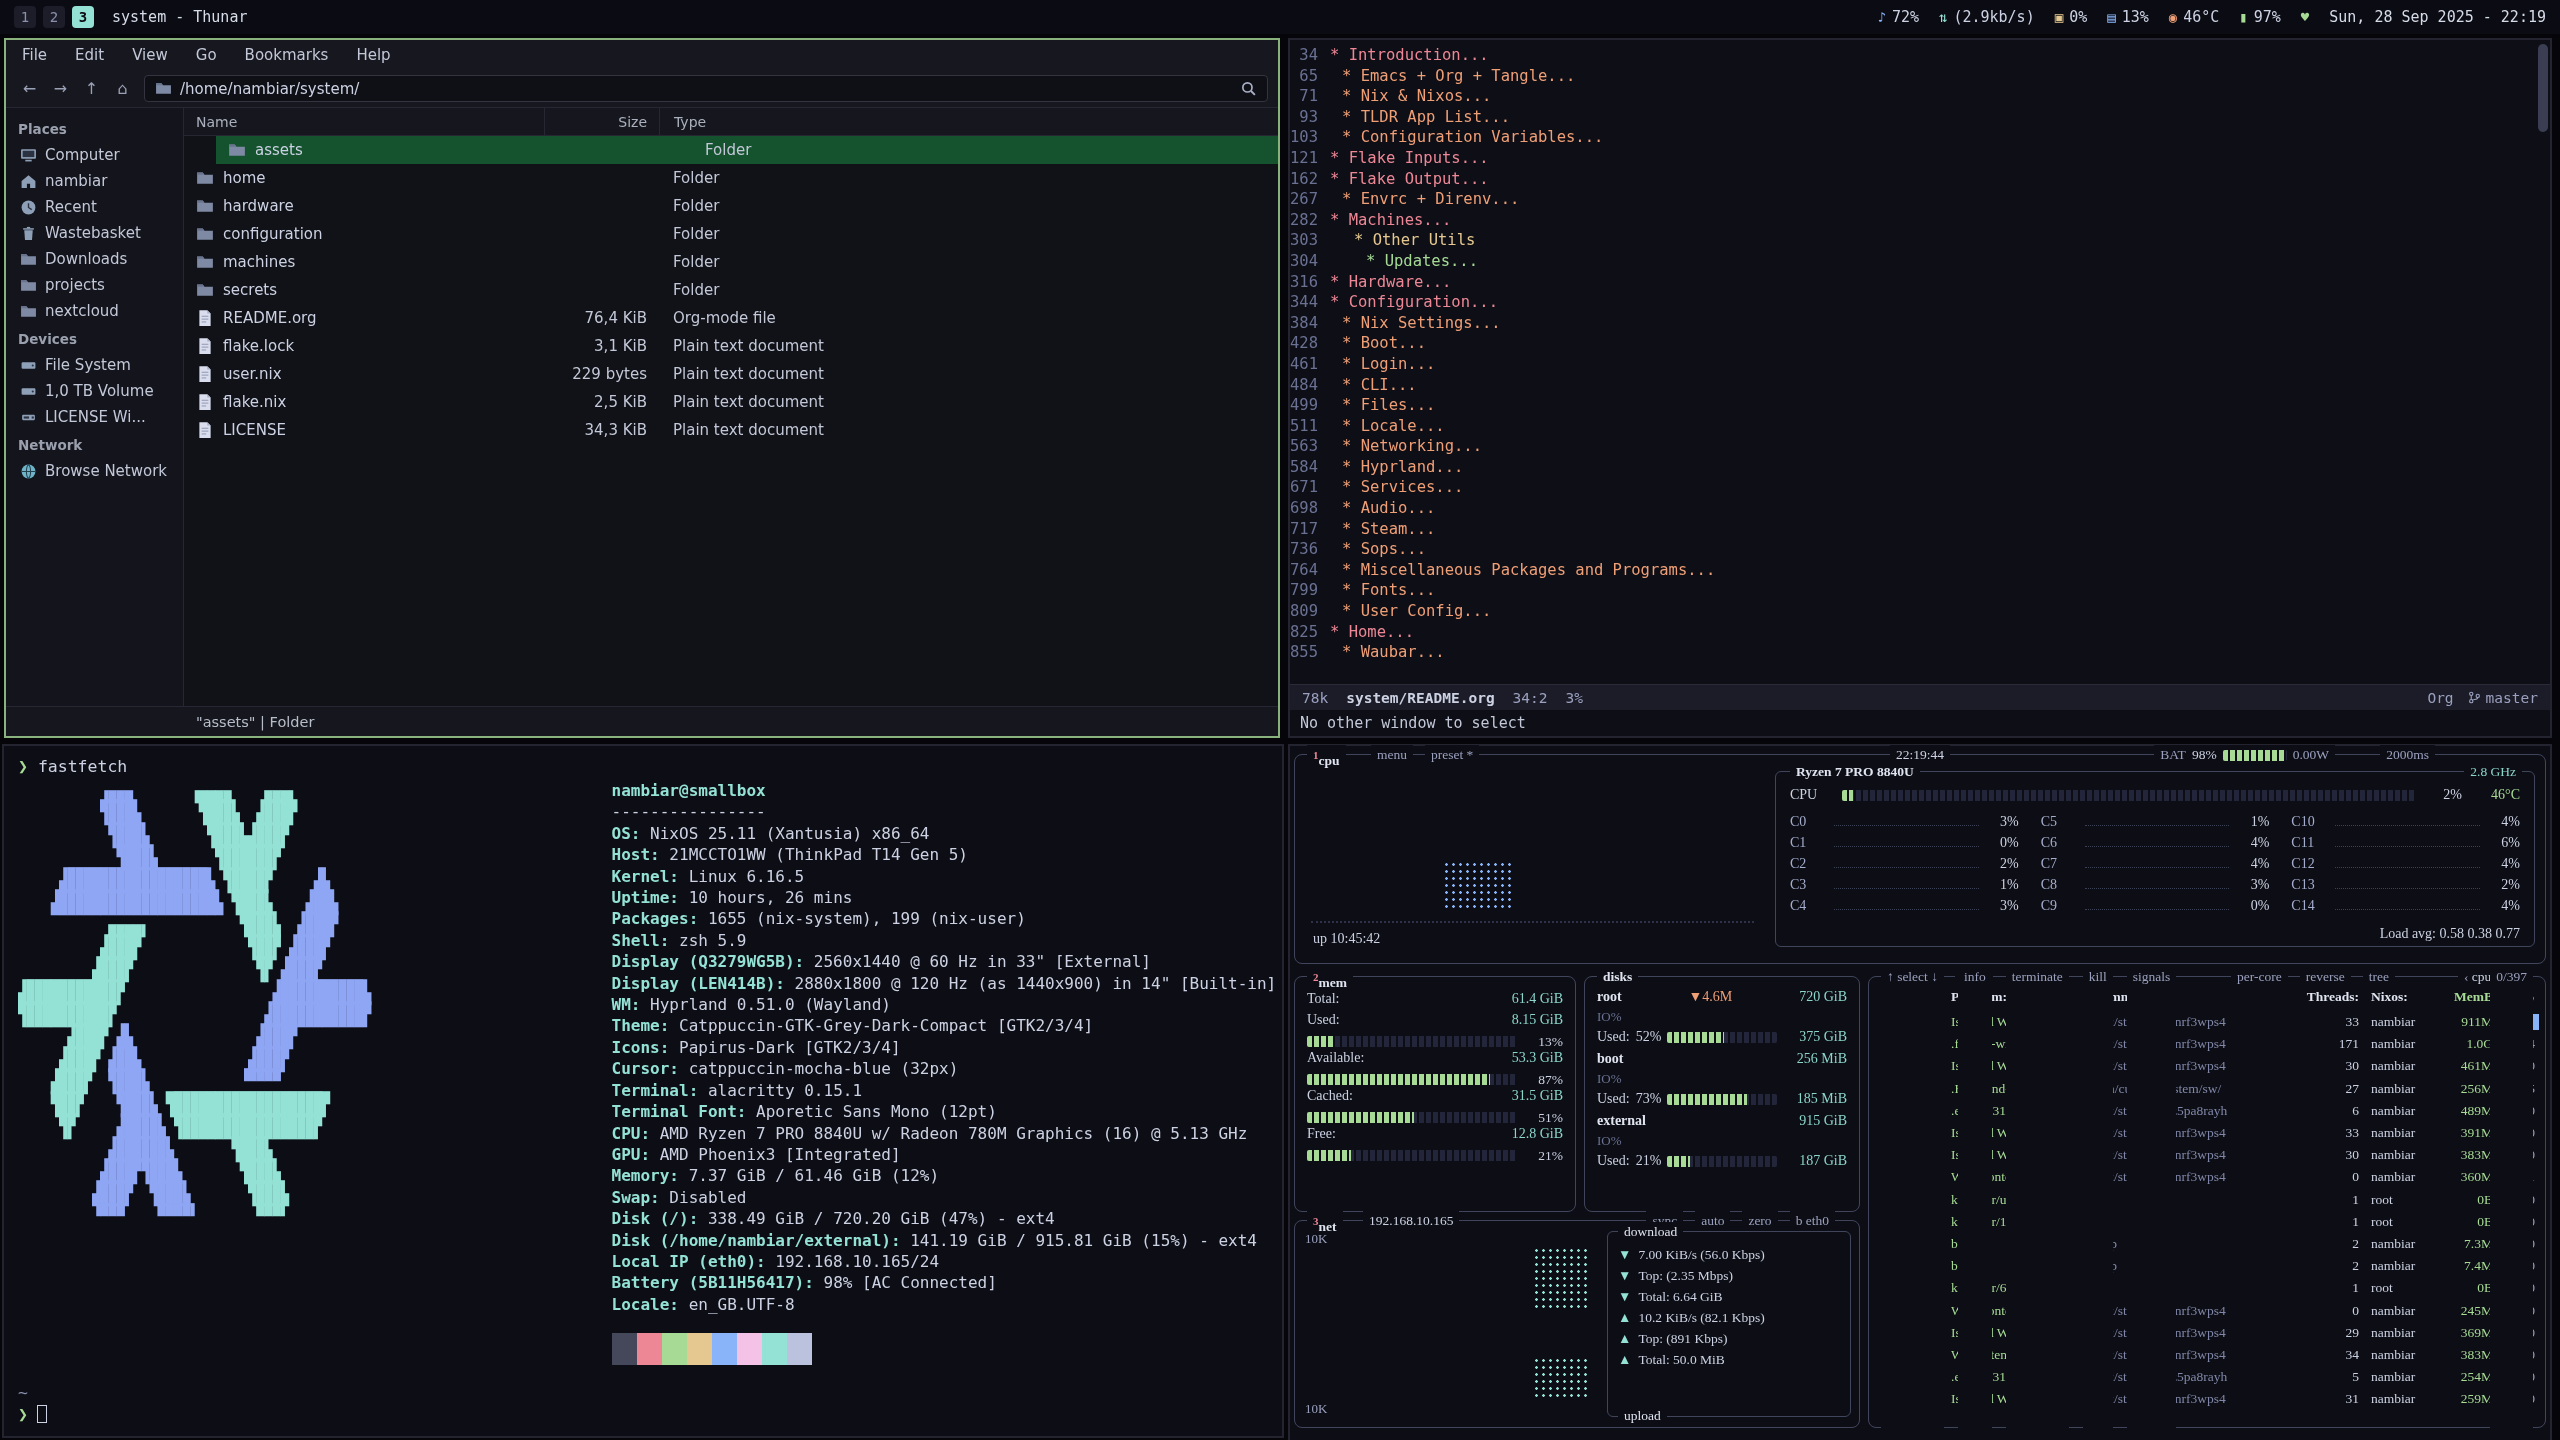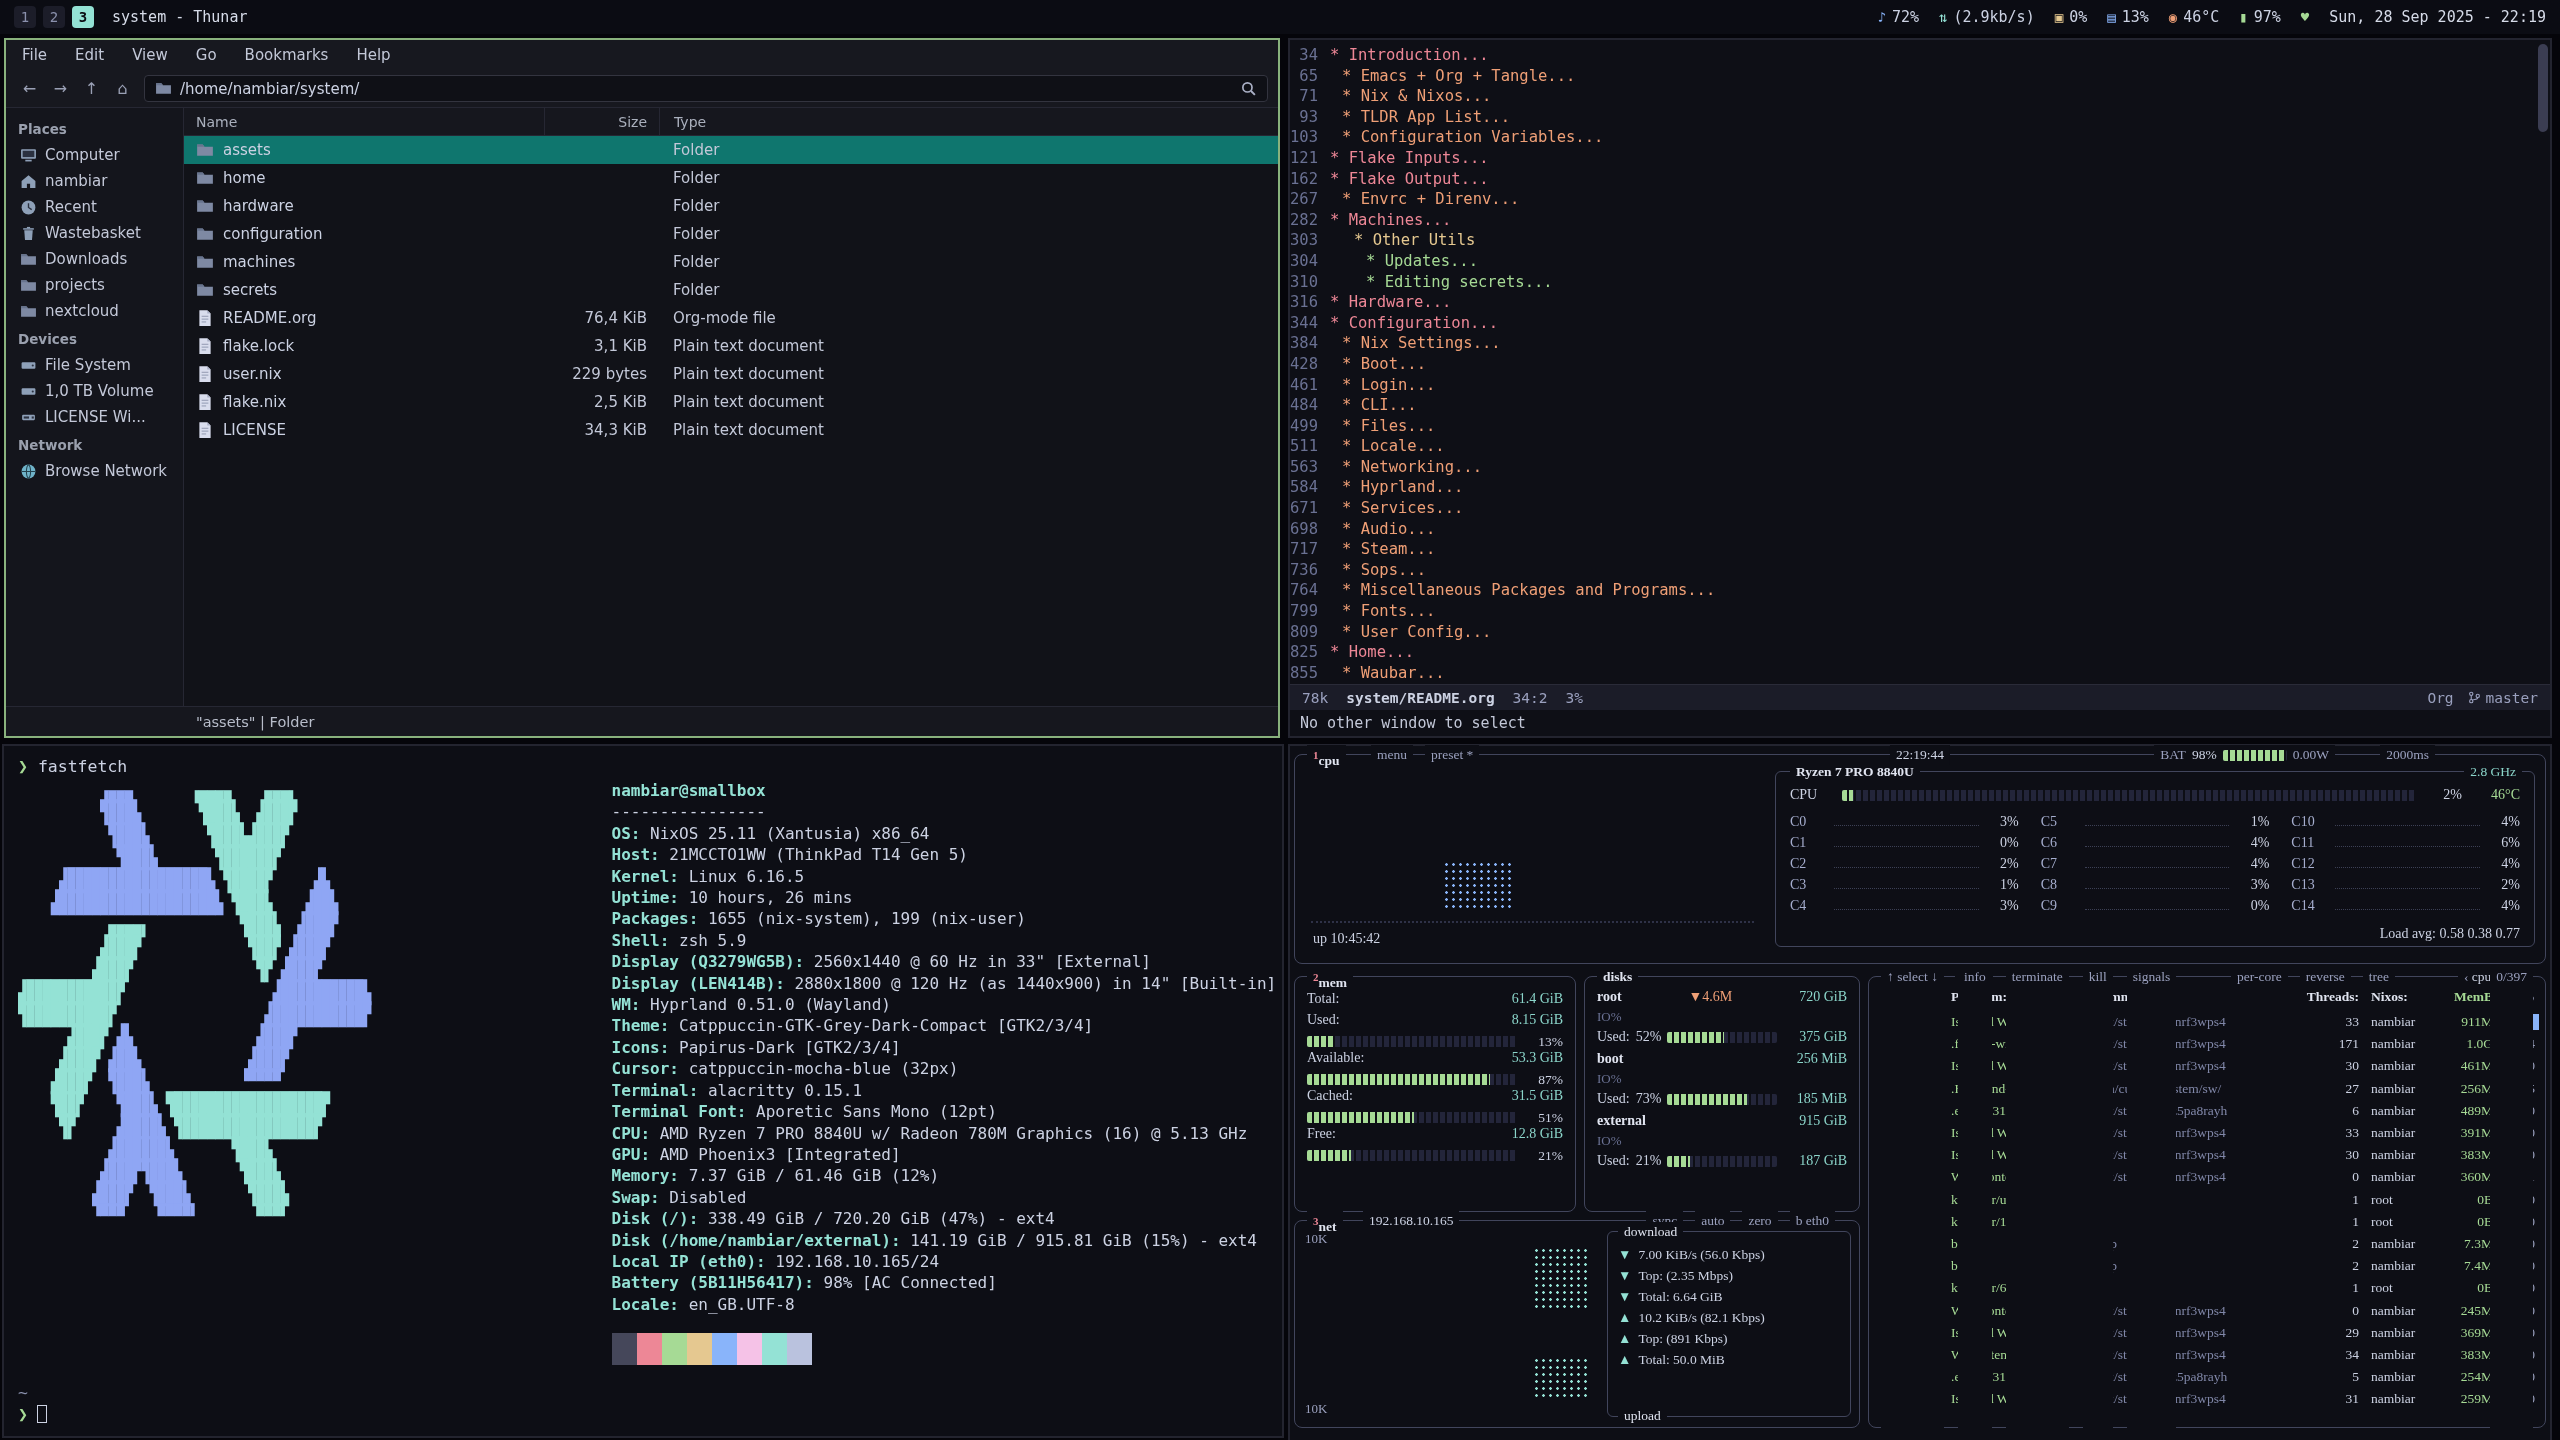--- a/index.html
+++ b/index.html
@@ -56,21 +56,21 @@
   .sitem{display:flex;align-items:center;gap:8px;padding:4px 8px 4px 14px;white-space:nowrap;}
   .icon{display:inline-flex;width:17px;height:17px;flex:0 0 17px;}
   .icon svg{width:100%;height:100%;}
   .filearea{flex:1;display:flex;flex-direction:column;background:#111218;min-width:0;}
   .cols{height:28px;display:flex;align-items:center;font-size:14px;color:#aab0bd;
     background:#16171e;border-bottom:1px solid var(--border);}
   .fcol-name{flex:0 0 360px;padding-left:12px;}
   .fcol-size{flex:0 0 115px;text-align:right;padding-right:12px;border-left:1px solid var(--border);height:100%;display:flex;align-items:center;justify-content:flex-end;}
   .fcol-type{flex:1;padding-left:14px;border-left:1px solid var(--border);height:100%;display:flex;align-items:center;}
   .frow{height:28px;display:flex;align-items:center;font-size:15px;color:#ccd2e3;}
-  .frow.sel{background:#0f766e;}
+  .frow.sel{background:#14532d;margin-left:32px;}
   .frow .icon{margin:0 9px 0 12px;width:18px;height:18px;flex-basis:18px;}
   .fname{flex:0 0 321px;white-space:nowrap;overflow:hidden;}
   .fsize{flex:0 0 115px;text-align:right;padding-right:12px;color:#c3c8d8;}
   .ftype{flex:1;padding-left:14px;color:#c3c8d8;}
   .statusbar{height:30px;border-top:1px solid var(--border);background:#16171e;
     display:flex;align-items:center;font-size:14.5px;color:#b8bdca;padding-left:190px;}
 
   
   .elines{padding-top:5px;}
   .eline{height:20.6px;display:flex;font-size:15.5px;line-height:20.6px;white-space:pre;}
@@ -509,21 +509,20 @@
       <div class="eline"><span class="lnum">65</span><span class="lv2 ind2">* Emacs + Org + Tangle...</span></div>
       <div class="eline"><span class="lnum">71</span><span class="lv2 ind2">* Nix &amp; Nixos...</span></div>
       <div class="eline"><span class="lnum">93</span><span class="lv2 ind2">* TLDR App List...</span></div>
       <div class="eline"><span class="lnum">103</span><span class="lv2 ind2">* Configuration Variables...</span></div>
       <div class="eline"><span class="lnum">121</span><span class="lv1 ind1">* Flake Inputs...</span></div>
       <div class="eline"><span class="lnum">162</span><span class="lv1 ind1">* Flake Output...</span></div>
       <div class="eline"><span class="lnum">267</span><span class="lv2 ind2">* Envrc + Direnv...</span></div>
       <div class="eline"><span class="lnum">282</span><span class="lv1 ind1">* Machines...</span></div>
       <div class="eline"><span class="lnum">303</span><span class="lv3 ind3">* Other Utils</span></div>
       <div class="eline"><span class="lnum">304</span><span class="lv4 ind4">* Updates...</span></div>
-      <div class="eline"><span class="lnum">310</span><span class="lv4 ind4">* Editing secrets...</span></div>
       <div class="eline"><span class="lnum">316</span><span class="lv1 ind1">* Hardware...</span></div>
       <div class="eline"><span class="lnum">344</span><span class="lv1 ind1">* Configuration...</span></div>
       <div class="eline"><span class="lnum">384</span><span class="lv2 ind2">* Nix Settings...</span></div>
       <div class="eline"><span class="lnum">428</span><span class="lv2 ind2">* Boot...</span></div>
       <div class="eline"><span class="lnum">461</span><span class="lv2 ind2">* Login...</span></div>
       <div class="eline"><span class="lnum">484</span><span class="lv2 ind2">* CLI...</span></div>
       <div class="eline"><span class="lnum">499</span><span class="lv2 ind2">* Files...</span></div>
       <div class="eline"><span class="lnum">511</span><span class="lv2 ind2">* Locale...</span></div>
       <div class="eline"><span class="lnum">563</span><span class="lv2 ind2">* Networking...</span></div>
       <div class="eline"><span class="lnum">584</span><span class="lv2 ind2">* Hyprland...</span></div>

